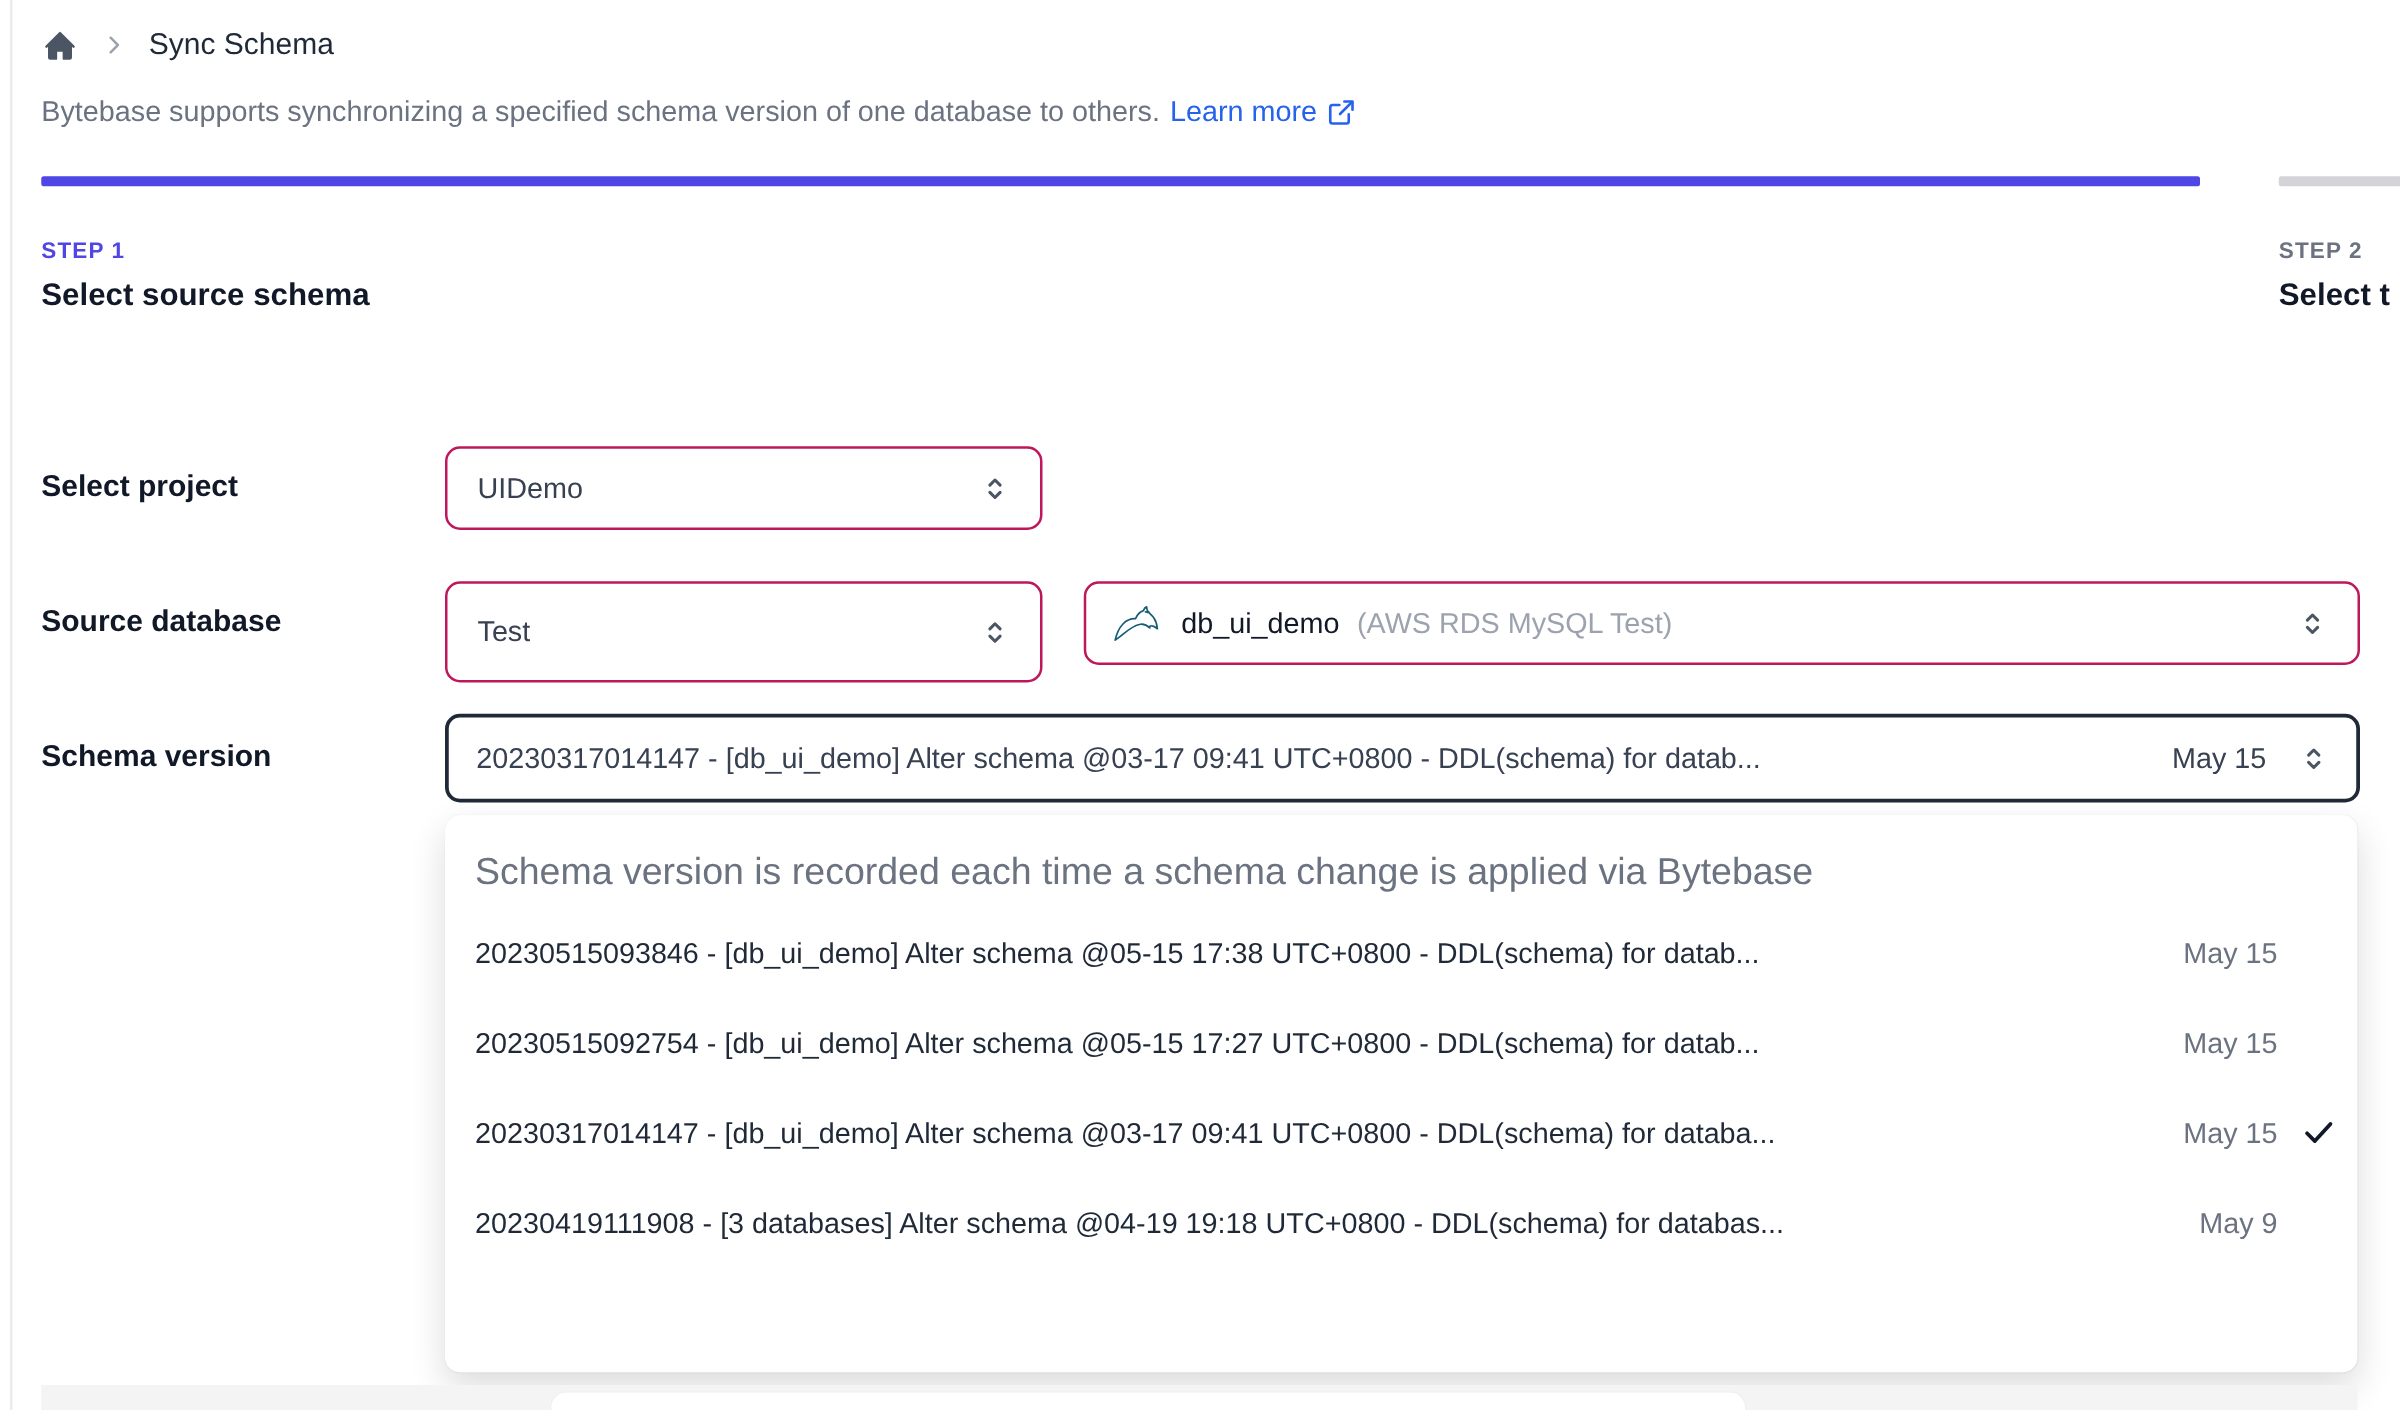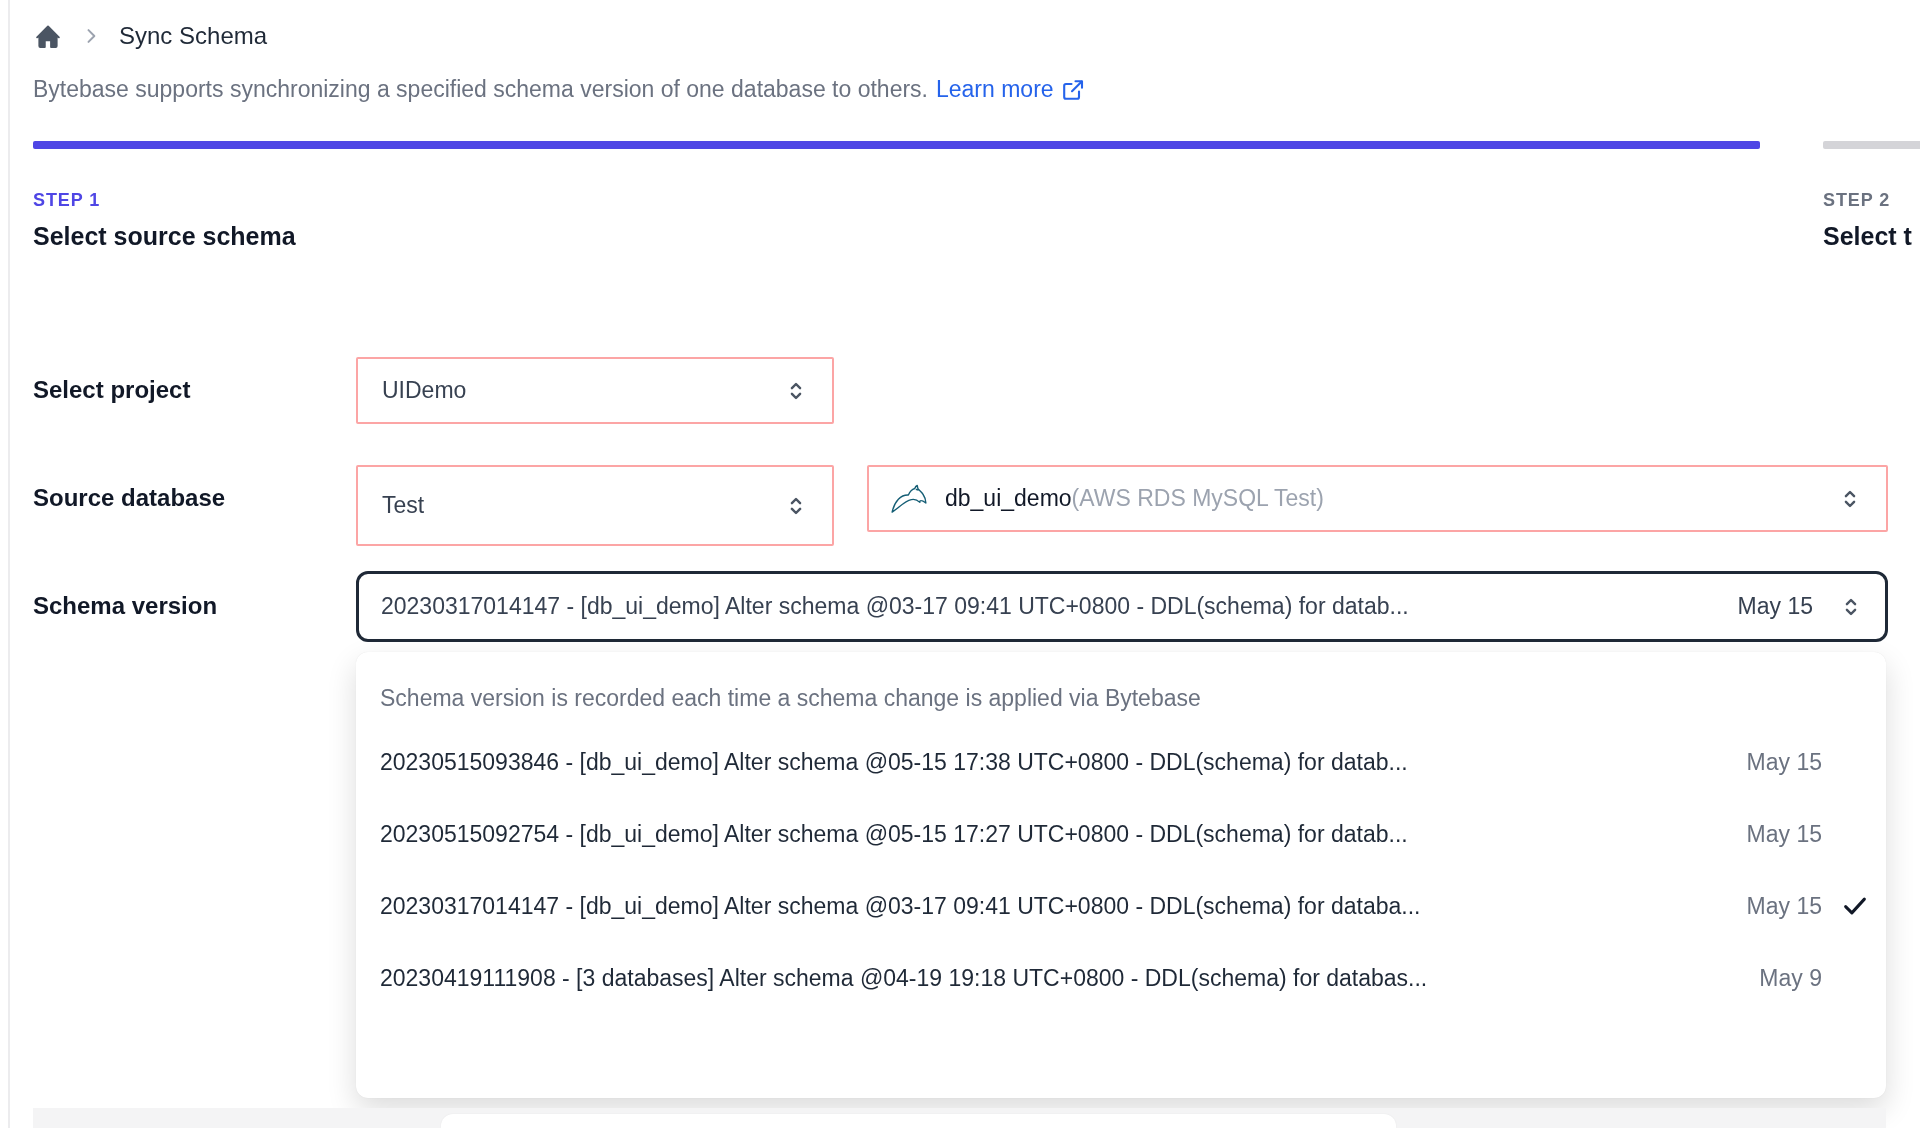--- a/index.html
+++ b/index.html
@@ -34,48 +34,48 @@
   .step2-title{left:1823px;top:222px;max-width:97px;overflow:hidden;}
 
   
   .field-label{left:33px;font-size:24px;font-weight:600;color:#111827;}
   .label-project{top:376px;}
   .label-database{top:484px;}
   .label-version{top:592px;}
 
   
   .select{
-    background:#fff;border:2px solid #fca5a5;border-radius:2px;
+    background:#fff;border:2px solid #be185d;border-radius:12px;
     display:flex;align-items:center;box-sizing:border-box;
     padding:0 22px 0 24px;cursor:pointer;font-size:23px;color:#374151;
   }
   .sel-project{left:356px;top:357px;width:478px;height:67px;}
   .sel-env{left:356px;top:465px;width:478px;height:81px;justify-content:flex-end;}
   .sel-db{left:867px;top:465px;width:1021px;height:67px;padding-left:20px;}
   .sel-version{
     left:356px;top:571px;width:1532px;height:71px;
     border:3px solid #1f2937;border-radius:12px;padding:0 20px 0 22px;
   }
   .select .value{flex:0 1 auto;white-space:nowrap;overflow:hidden;min-width:0;}
   .select .spacer{flex:1 1 0;}
-  .sel-db .dbname{color:#111827;font-weight:500;white-space:nowrap;}
+  .sel-db .dbname{color:#111827;font-weight:500;margin-right:14px;white-space:nowrap;}
   .sel-db .dbinstance{color:#9ca3af;white-space:nowrap;}
   .sel-version .value{color:#374151;}
   .sel-date{color:#374151;margin-left:24px;white-space:nowrap;}
   .updown{margin-left:24px;flex:0 0 auto;display:flex;align-items:center;}
 
   
   .dropdown{
     left:356px;top:652px;width:1530px;height:446px;background:#ffffff;
     border-radius:12px;box-sizing:border-box;padding:18px 0 12px 0;
     box-shadow:0 0 1px rgba(0,0,0,.10), 0 12px 30px rgba(0,0,0,.14);
   }
   .dropdown-header{
     height:56px;display:flex;align-items:center;padding:0 24px;
-    font-size:23px;color:#6b7280;white-space:nowrap;
+    font-size:30px;color:#6b7280;white-space:nowrap;
   }
   .option-row{
     height:72px;display:flex;align-items:center;padding:0 16px 0 24px;
     font-size:23px;color:#1f2937;cursor:pointer;border-radius:8px;text-align:right;
   }
   .option-row .opt-text{white-space:nowrap;overflow:hidden;min-width:0;flex:0 1 auto;}
   .option-row .opt-spacer{flex:1 1 0;min-width:12px;}
   .option-row .opt-date{width:104px;color:#6b7280;white-space:nowrap;flex:0 0 auto;}
   .option-row .opt-check{width:48px;display:flex;justify-content:flex-end;flex:0 0 auto;}
 

